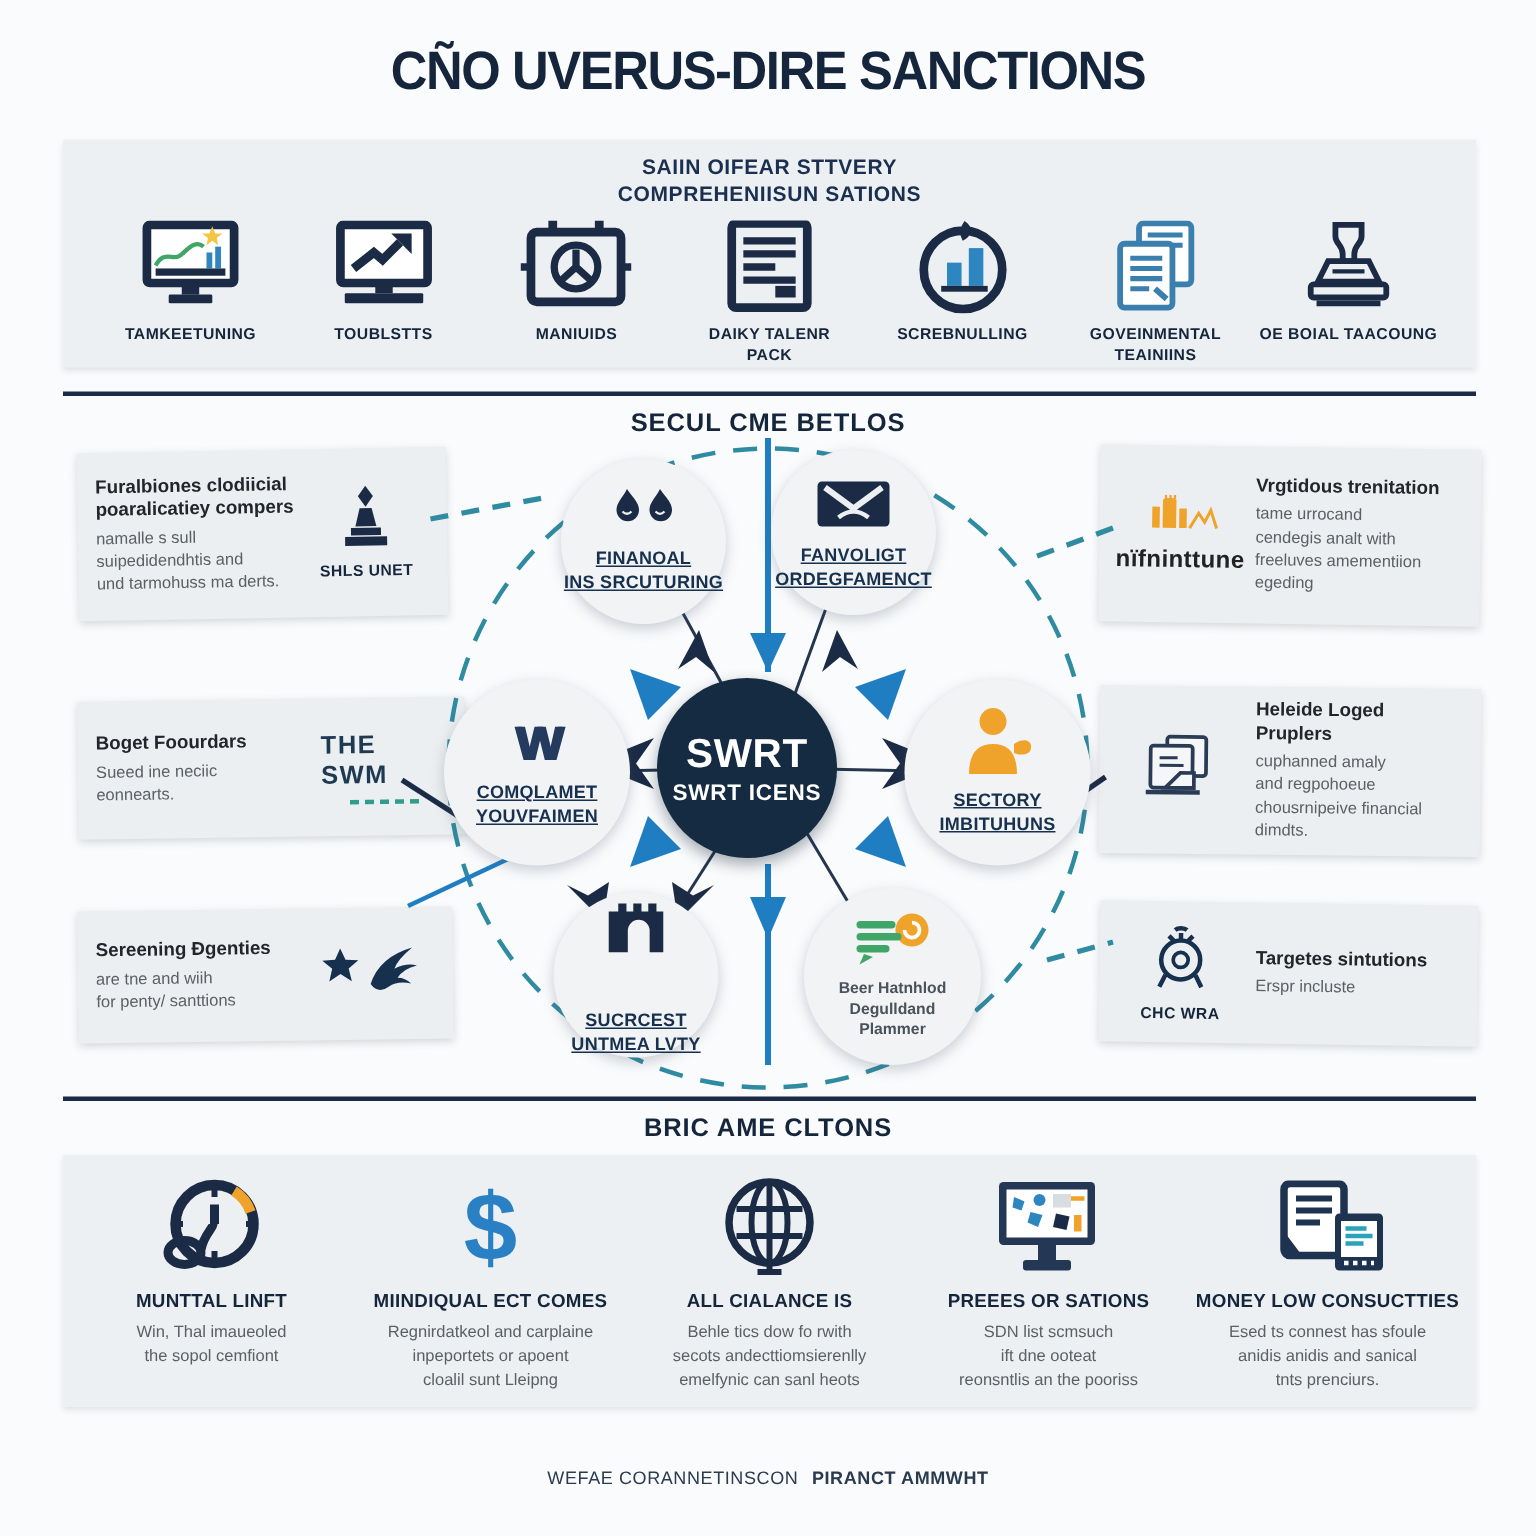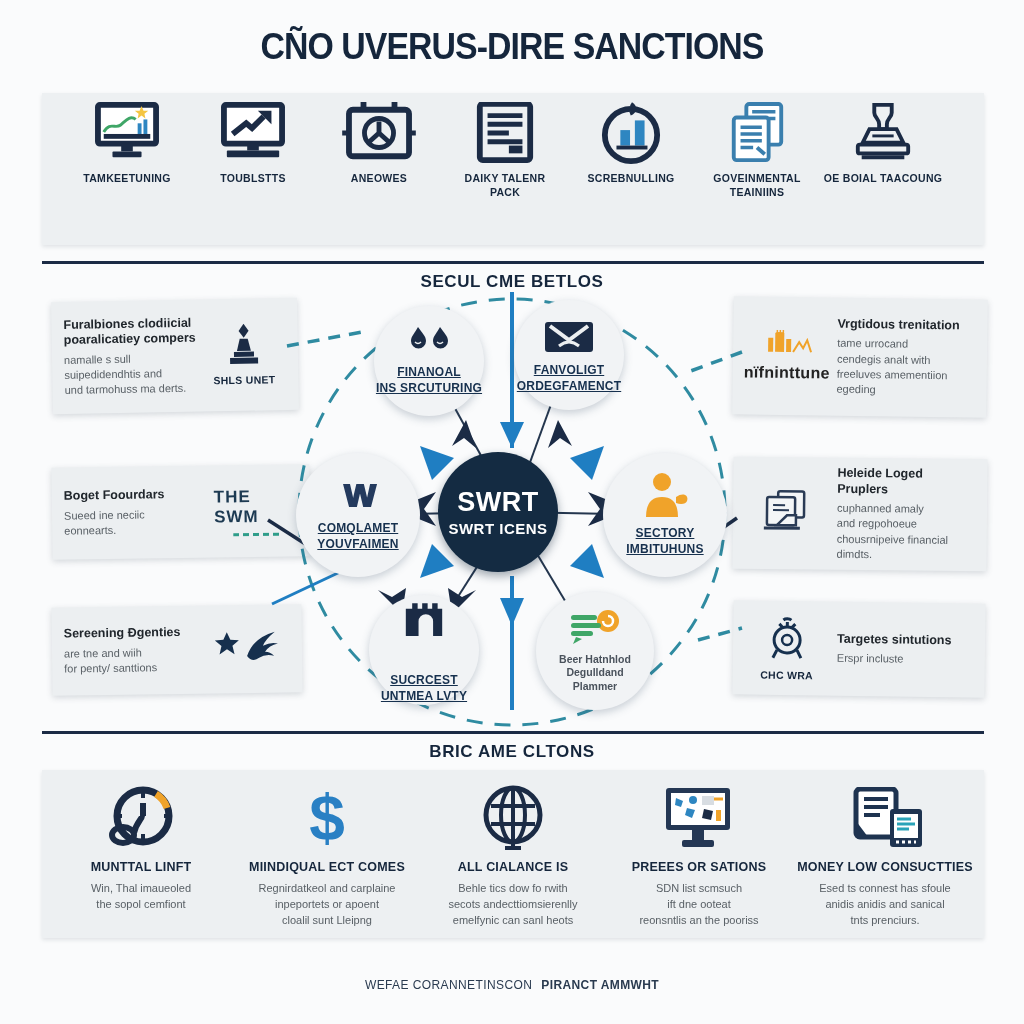--- a/index.html
+++ b/index.html
@@ -6,21 +6,21 @@
   .page{position:relative;width:1024px;height:1024px;background:#fafbfc;overflow:hidden;
         font-family:"Liberation Sans", sans-serif;color:#15263c;}
   .pre{white-space:pre-line;}
   .title{position:absolute;top:26px;left:0;width:100%;text-align:center;margin:0;
          font-size:36px;font-weight:800;color:#15263c;letter-spacing:-1px;transform:scaleX(.94);}
   
   .top-panel{position:absolute;left:42px;top:93px;width:942px;height:152px;background:#edf0f2;
              box-shadow:0 2px 4px rgba(80,95,110,.15);}
   .top-heading{margin-top:9px;text-align:center;font-size:14px;font-weight:800;color:#1b3050;
                line-height:1.3;letter-spacing:.4px;}
-  .top-row{display:flex;padding:8px 22px 0 22px;}
+  .top-row{display:flex;justify-content:space-between;padding:8px 22px 0 22px;}
   .top-item{width:126px;text-align:center;}
   .ticon{height:64px;display:flex;align-items:center;justify-content:center;}
   .tlabel{margin-top:7px;font-size:10.5px;font-weight:800;color:#15263c;letter-spacing:.3px;line-height:1.3;}
   
   .divider{position:absolute;left:42px;width:942px;height:3px;background:#1b2b45;}
   .d1{top:261px;} .d2{top:731px;}
   .sec-heading{position:absolute;left:0;width:100%;text-align:center;font-size:17px;font-weight:800;
                color:#15263c;letter-spacing:.6px;}
   .mh1{top:272px;} .mh2{top:742px;}
   
@@ -77,20 +77,22 @@
   .footer .f2{font-weight:800;margin-left:9px;letter-spacing:.4px;}
 </style>
 </head>
 <body>
 
 <div class="page">
 
   <h1 class="title">CÑO UVERUS-DIRE SANCTIONS</h1>
 
   <section class="top-panel">
+    <div class="top-heading pre">SAIIN OIFEAR STTVERY
+COMPREHENIISUN SATIONS</div>
     <div class="top-row">
 
       <div class="top-item">
         <div class="ticon">
           <svg width="78" height="62" viewBox="0 0 78 64">
             <rect x="9" y="3" width="60" height="40" rx="2" fill="#fff" stroke="#1b2b45" stroke-width="6"></rect>
             <path d="M15 31 C21 20 27 28 32 24 C37 20 42 13 48 18" fill="none" stroke="#3fa667" stroke-width="3"></path>
             <rect x="50" y="22" width="4" height="11" fill="#2e86c1"></rect>
               <rect x="56" y="18" width="4" height="15" fill="#2e86c1"></rect>
             <rect x="15" y="33" width="48" height="5" fill="#1b2b45"></rect>
@@ -119,21 +121,21 @@
         <div class="ticon">
           <svg width="78" height="62" viewBox="0 0 78 64">
             <rect x="8" y="8" width="62" height="48" rx="4" fill="none" stroke="#1b2b45" stroke-width="6"></rect>
             <rect x="20" y="0" width="6" height="10" fill="#1b2b45"></rect>
               <rect x="52" y="0" width="6" height="10" fill="#1b2b45"></rect>
             <circle cx="39" cy="32" r="15" fill="none" stroke="#1b2b45" stroke-width="5"></circle>
             <path d="M39 32 L39 20 M39 32 L29 41 M39 32 L49 41" stroke="#1b2b45" stroke-width="5" fill="none"></path>
             <path d="M1 32 h7 M70 32 h7" stroke="#1b2b45" stroke-width="5"></path>
           </svg>
         </div>
-        <div class="tlabel pre">ANEOWES</div>
+        <div class="tlabel pre">MANIUIDS</div>
       </div>
 
       <div class="top-item">
         <div class="ticon">
           <svg width="78" height="62" viewBox="0 0 78 64">
             <rect x="13" y="2" width="52" height="58" rx="3" fill="none" stroke="#1b2b45" stroke-width="6"></rect>
             <path d="M21 14 h36 M21 23 h36 M21 32 h22 M21 41 h36" stroke="#1b2b45" stroke-width="5"></path>
             <rect x="43" y="45" width="14" height="8" fill="#1b2b45"></rect>
           </svg>
         </div>

